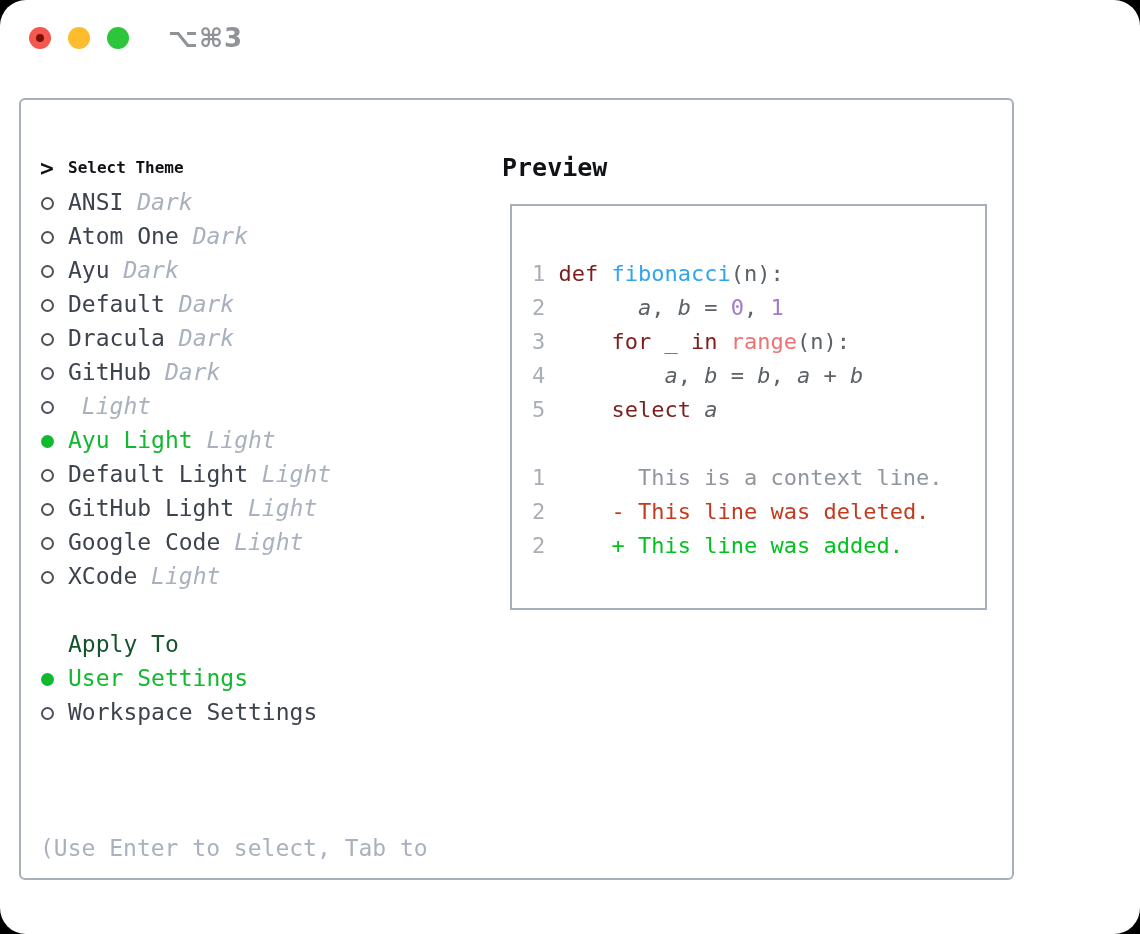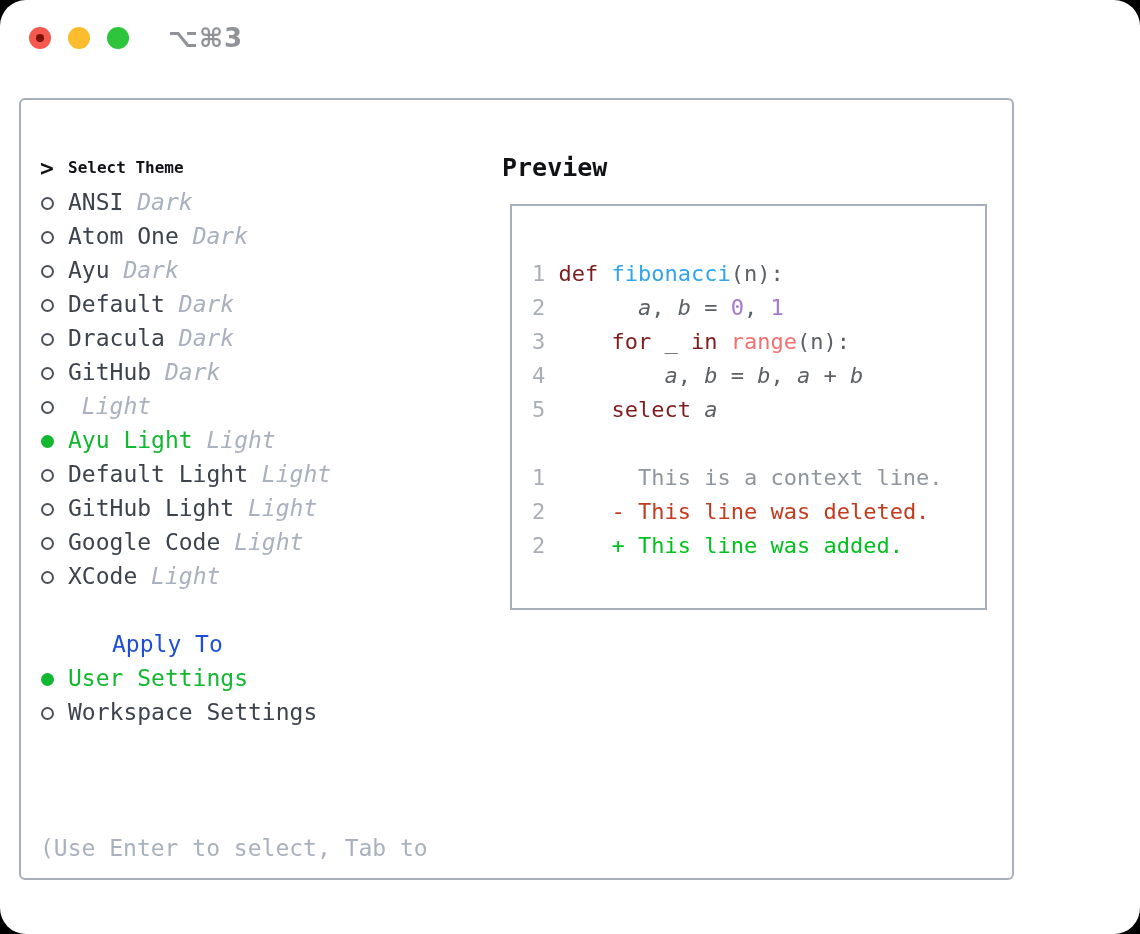--- a/index.html
+++ b/index.html
@@ -45,21 +45,21 @@
   }
   .row.blank { height: 34px; }
   .caret-cell { display: inline-block; width: 28px; font-weight: bold; color: #101216; }
   .marker-cell { display: inline-block; width: 28px; }
   .radio {
     display: inline-block; width: 13px; height: 13px; border-radius: 50%;
     border: 2px solid #4c515a; background: transparent; margin-left: 1px;
   }
   .radio.on { border-color: #12b82f; background: #12b82f; }
   .hdr { font-weight: bold; color: #101216; font-size: 16px; }
-  .apply-hdr { color: #1d4ed8; margin-left: 44px; }
+  .apply-hdr { color: #14532d; }
   .name {}
   .name.sel { color: #12b82f; }
   .variant { color: #a8b1bd; font-style: italic; }
   .help {
     margin-top: 0; color: #a8b1bd; font-size: 23px; line-height: 34px;
     white-space: pre;
   }
   
   .preview-label {
     position: absolute; left: 481px; top: 51px; height: 34px; line-height: 34px;

